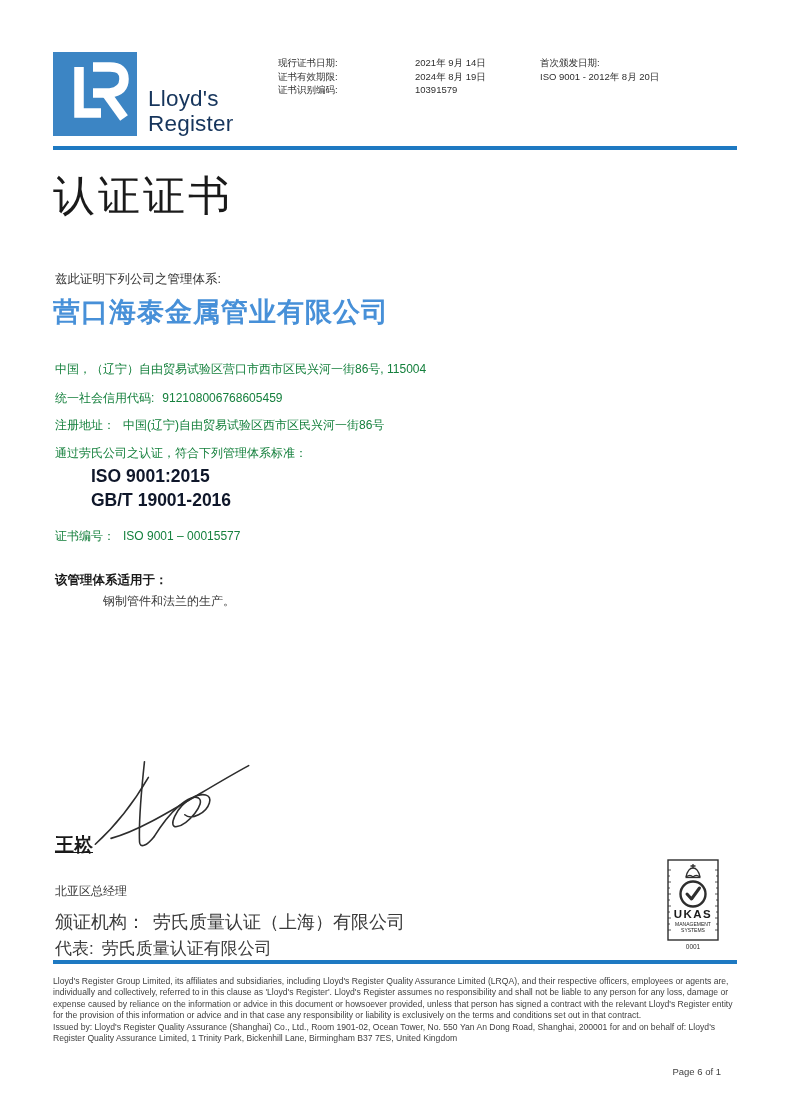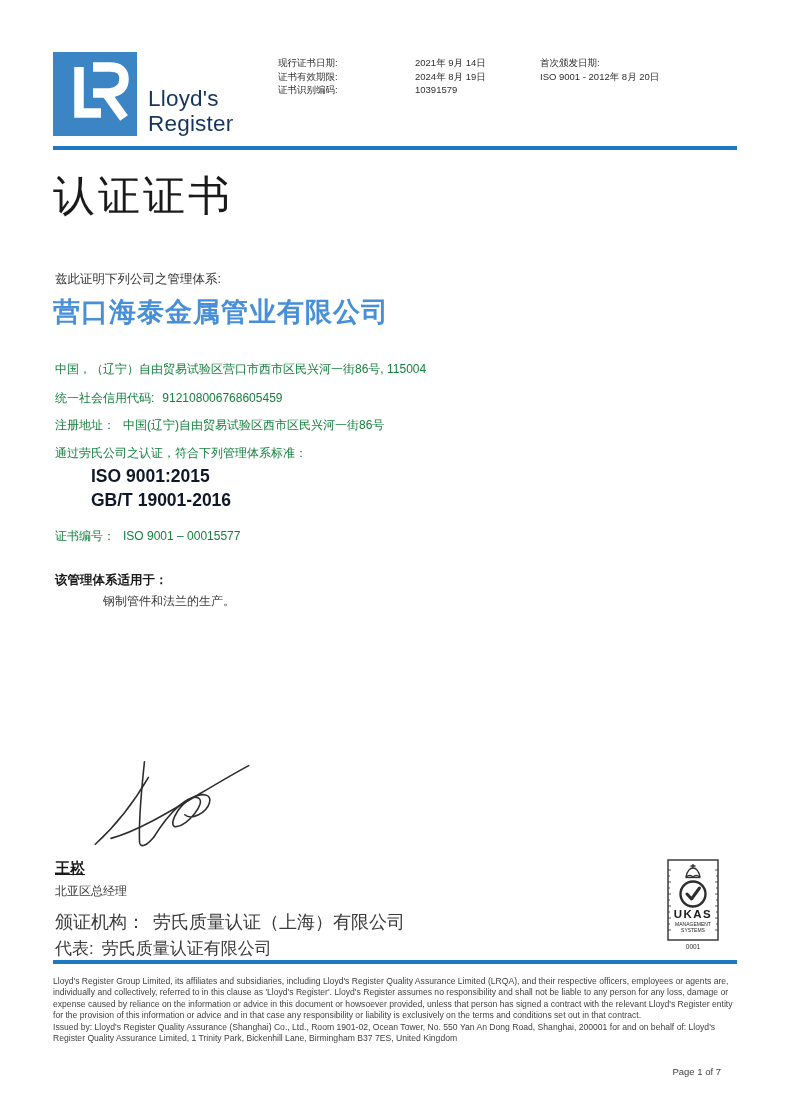--- a/index.html
+++ b/index.html
@@ -44,21 +44,21 @@
   .line-credit    { top: 390px; }
   .line-reg       { top: 417px; }
   .line-approval  { top: 445px; }
   .standards { position: absolute; left: 55px; top: 464px; font-size: 17.5px; font-weight: 700; color: #0f172a; line-height: 24px; margin-left: 36px; }
   .line-certno    { top: 528px; }
   .scope-head { position: absolute; left: 55px; top: 572px; font-size: 12.5px; font-weight: 700; color: #1a1a1a; }
   .scope-text { position: absolute; left: 55px; top: 593px; font-size: 12px; color: #3a3a3a; margin-left: 48px; }
   .gap5 { display: inline-block; width: 8px; }
   
   .signature { position: absolute; left: 82px; top: 742px; width: 180px; height: 118px; }
-  .sig-name  { position: absolute; left: 55px; top: 859px; font-size: 15px; font-weight: 700; color: #1a1a1a; text-decoration: underline; }
+  .sig-name  { position: absolute; left: 55px; top: 832px; font-size: 19px; font-weight: 700; color: #1a1a1a; text-decoration: underline; }
   .sig-title { position: absolute; left: 55px; top: 883px; font-size: 12px; color: #3a3a3a; }
   .sig-issuer{ position: absolute; left: 55px; top: 910px; font-size: 18px; color: #3a3a3a; }
   .sig-rep   { position: absolute; left: 55px; top: 937px; font-size: 17px; color: #3a3a3a; }
   
   .ukas { position: absolute; left: 662px; top: 856px; width: 62px; height: 96px; }
   
   .footer {
     position: absolute; left: 53px; top: 976px; width: 684px;
     font-size: 8.6px; line-height: 11.4px; color: #3f3f3f;
   }
@@ -161,15 +161,15 @@
       <text x="31" y="93" text-anchor="middle" font-family="Liberation Sans, DejaVu Sans, sans-serif" font-size="6.5" fill="#2e2e2e">0001</text>
     </svg>
   </div>
 
   <div class="rule rule-bottom"></div>
 
   <div class="footer">
     <div>Lloyd's Register Group Limited, its affiliates and subsidiaries, including Lloyd's Register Quality Assurance Limited (LRQA), and their respective officers, employees or agents are, individually and collectively, referred to in this clause as 'Lloyd's Register'. Lloyd's Register assumes no responsibility and shall not be liable to any person for any loss, damage or expense caused by reliance on the information or advice in this document or howsoever provided, unless that person has signed a contract with the relevant Lloyd's Register entity for the provision of this information or advice and in that case any responsibility or liability is exclusively on the terms and conditions set out in that contract.</div>
     <div>Issued by: Lloyd's Register Quality Assurance (Shanghai) Co., Ltd., Room 1901-02, Ocean Tower, No. 550 Yan An Dong Road, Shanghai, 200001 for and on behalf of: Lloyd's Register Quality Assurance Limited, 1 Trinity Park, Bickenhill Lane, Birmingham B37 7ES, United Kingdom</div>
   </div>
-  <div class="page-num">Page 1 of 7</div>
+  <div class="page-num">Page 6 of 1</div>
 
 </div>
 
 </body></html>

